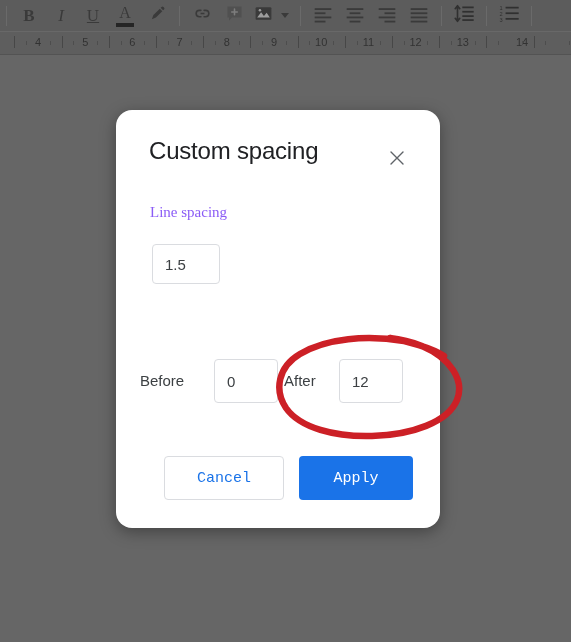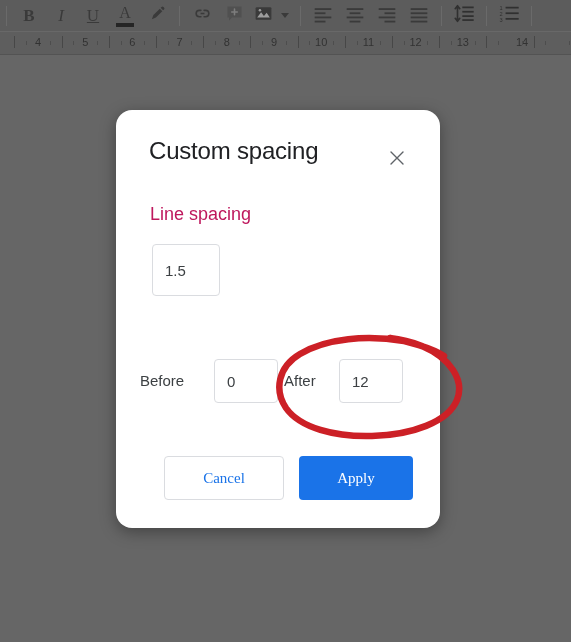--- a/index.html
+++ b/index.html
@@ -157,23 +157,23 @@
     height: 30px;
     display: flex;
     align-items: center;
     justify-content: center;
     cursor: pointer;
   }
   #close-btn svg { display: block; }
 
   .field-label {
     position: absolute;
-    font-size: 18px;
-    color: #be185d;
-    font-family: Liberation Sans, sans-serif;
+    font-size: 15px;
+    color: #8b5cf6;
+    font-family: Liberation Serif, serif;
     white-space: nowrap;
   }
   #label-line-spacing { left: 34px; top: 94px; }
   #label-para-spacing { left: 34px; top: 208px; }
 
   .text-input {
     position: absolute;
     box-sizing: border-box;
     border: 1px solid #dadce0;
     border-radius: 4px;
@@ -181,21 +181,21 @@
     font-size: 15px;
     color: #3c4043;
     font-family: "Liberation Sans", sans-serif;
     padding: 0 12px;
     outline: none;
   }
   #input-line-spacing {
     left: 36px;
     top: 134px;
     width: 68px;
-    height: 52px;
+    height: 40px;
   }
   .inline-label {
     position: absolute;
     font-size: 15px;
     color: #3c4043;
     font-family: "Liberation Sans", sans-serif;
     white-space: nowrap;
   }
   #label-before { left: 24px; top: 262px; }
   #input-before {
@@ -211,21 +211,21 @@
     width: 64px;
     height: 44px;
   }
 
   
   .btn {
     position: absolute;
     box-sizing: border-box;
     border-radius: 4px;
     font-size: 15px;
-    font-family: Liberation Serif, serif;
+    font-family: Liberation Mono, monospace;
     display: flex;
     align-items: center;
     justify-content: center;
     cursor: pointer;
   }
   #btn-cancel {
     left: 48px;
     top: 346px;
     width: 120px;
     height: 44px;

